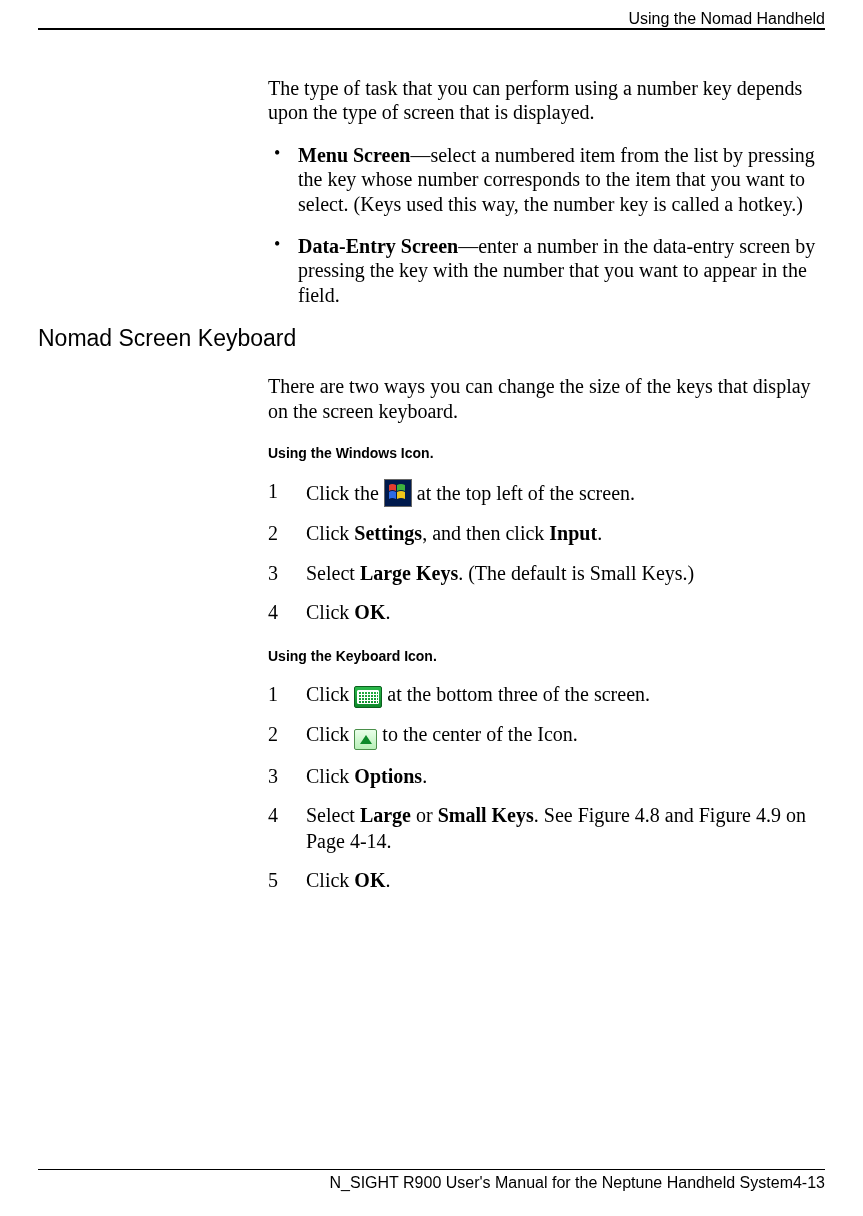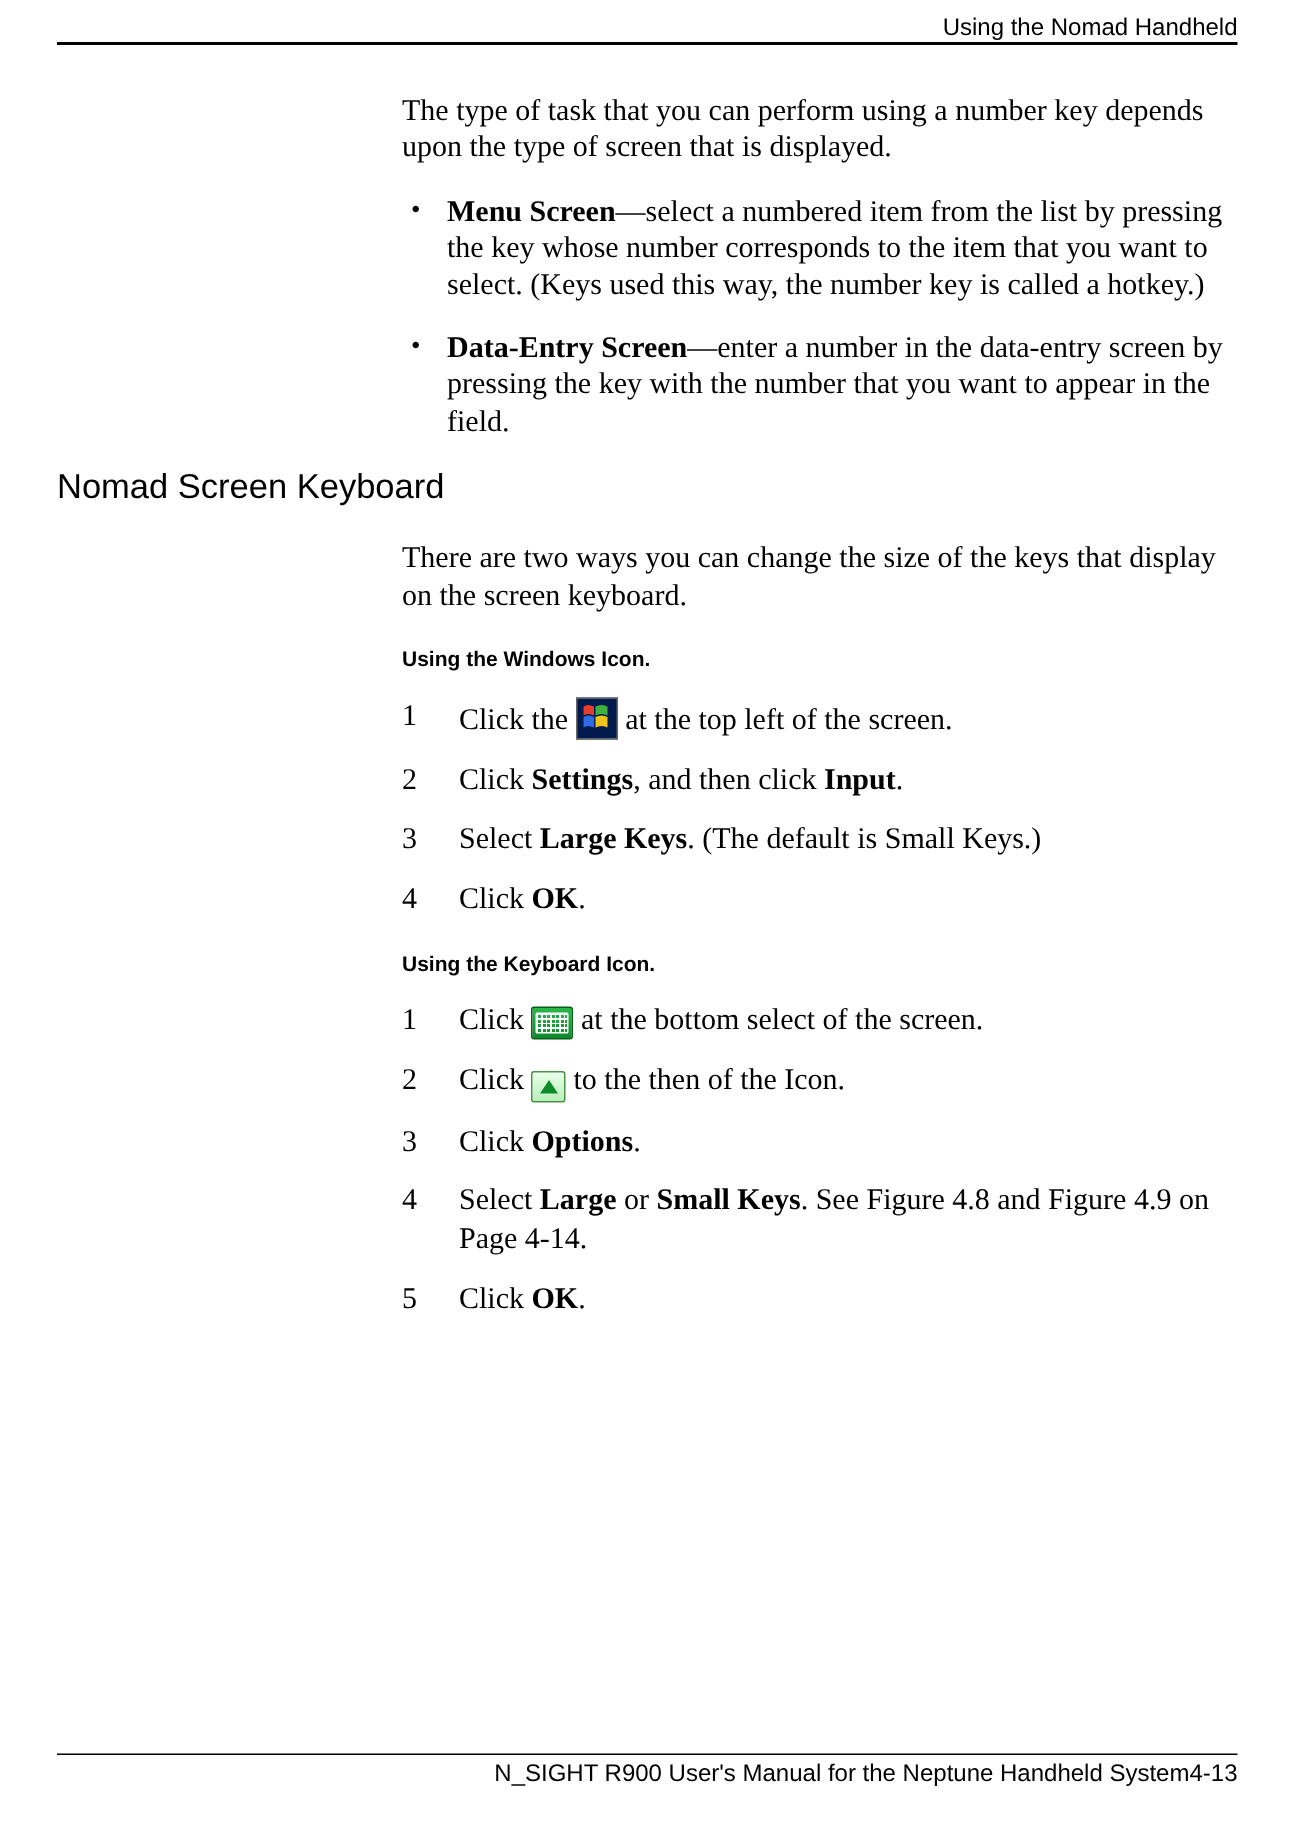--- a/index.html
+++ b/index.html
@@ -21,21 +21,21 @@
     font-family: Arial, Helvetica, sans-serif;
     font-size: 16px;
     text-align: right;
     padding-bottom: 0;
   }
   .head-rule {
     border-bottom: 2px solid #000;
     margin: 0;
   }
   .body-area {
-    margin-top: 32px;
+    margin-top: 46px;
   }
   .indent-block {
     margin-left: 230px;
   }
   .para {
     font-size: 20px;
     line-height: 1.22;
     margin: 0 0 18px 0;
   }
   .bullet-list {
@@ -213,24 +213,24 @@
           <span>Click </span><span class="bold">OK</span><span>.</span>
         </li>
       </ol>
 
       <h4 class="h3-indent">Using the Keyboard Icon.</h4>
 
       <ol class="num-list">
         <li>
           <span>Click </span><span class="icon-kbd">
               <span class="icon-kbd-inner"></span>
-            </span><span> at the bottom select of the screen.</span>
+            </span><span> at the bottom three of the screen.</span>
         </li>
         <li style="margin-top:6px;">
-          <span>Click </span><span class="icon-up"></span><span> to the then of the Icon.</span>
+          <span>Click </span><span class="icon-up"></span><span> to the center of the Icon.</span>
         </li>
         <li>
           <span>Click </span><span class="bold">Options</span><span>.</span>
         </li>
         <li>
           <span>Select </span><span class="bold">Large</span><span> or </span><span class="bold">Small Keys</span><span>. See Figure 4.8 and Figure 4.9 on Page 4-14.</span>
         </li>
         <li>
           <span>Click </span><span class="bold">OK</span><span>.</span>
         </li>

